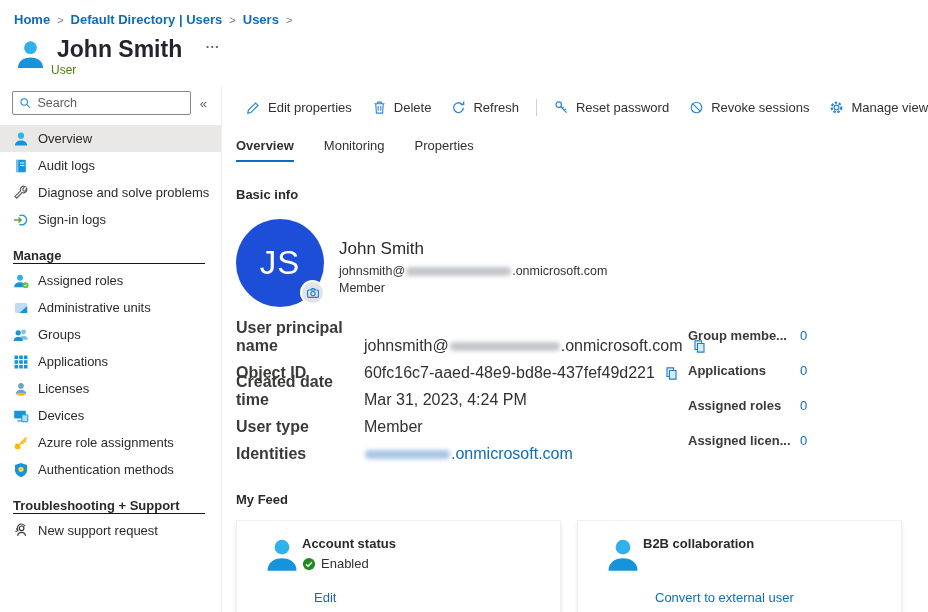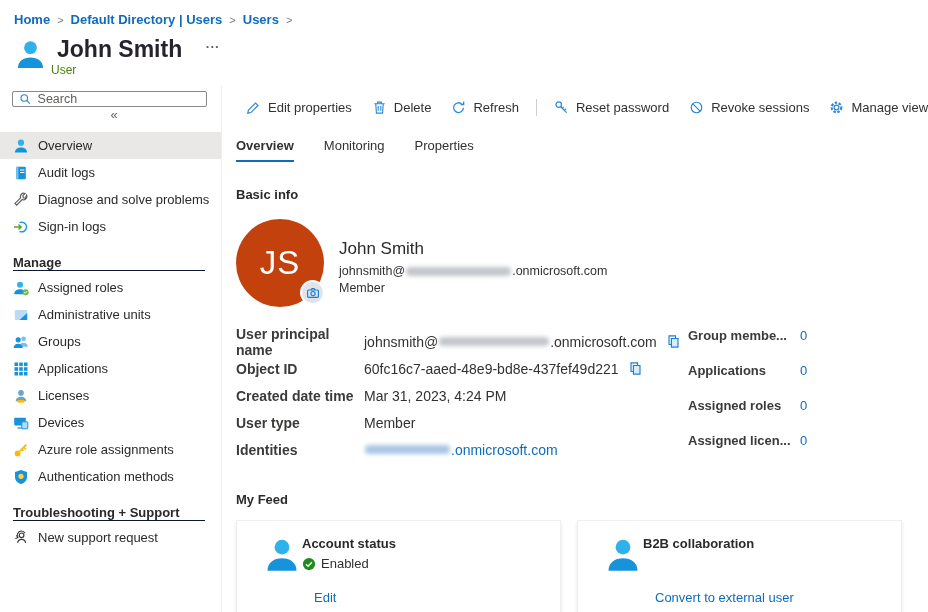--- a/index.html
+++ b/index.html
@@ -23,21 +23,21 @@
   .page-title { font-size:23px; font-weight:700; color:#27232e; line-height:26px; display:inline-block; }
   .title-more { display:inline-block; color:#605e5c; font-weight:700; letter-spacing:1px; margin-left:20px; vertical-align:top; cursor:pointer; }
   .page-subtitle { font-size:12px; color:#4d7c0f; margin-top:1px; margin-left:-6px; }
 
   
   .body-row { display:flex; margin-top:8px; height:528px; }
   .sidebar { width:222px; flex:0 0 222px; border-right:1px solid #f0efee; padding-top:4px; }
   .content { flex:1; padding-left:14px; }
 
   
-  .search-row { display:flex; align-items:center; margin:2px 14px 10px 12px;flex-direction:column; }
+  .search-row { display:flex; align-items:center; margin:2px 14px 10px 12px; }
   .search-box { flex:1; display:flex; align-items:center; border:1px solid #8a8886; border-radius:2px; height:24px; padding:0 6px; background:#fff; }
   .search-box input { border:none; outline:none; font-size:12.5px; margin-left:6px; width:100%; font-family:"Liberation Sans",sans-serif; color:#323130; }
   .search-box input::placeholder { color:#605e5c; }
   .collapse-btn { color:#605e5c; font-size:13px; margin-left:9px; cursor:pointer; }
   .nav-item { height:27px; display:flex; align-items:center; gap:9px; padding-left:13px; font-size:13px; color:#2b2a29; cursor:pointer; }
   .nav-item.active { background:#e9e8e7; }
   .sec-head { font-weight:700; font-size:13px; color:#2b2a29; margin:15px 16px 0 13px; border-bottom:1px solid #0f172a; }
   .sec-items { margin-top:3px; }
 
   
@@ -48,34 +48,34 @@
   
   .tabs { display:flex; gap:30px; margin-top:17px; font-size:13px; }
   .tab { padding-bottom:7px; color:#323130; cursor:pointer; border-bottom:2px solid transparent; }
   .tab.active { font-weight:700; border-bottom:2px solid #0f6cbd; }
 
   .section-head { font-weight:700; font-size:13px; margin-top:25px; color:#2b2a29; }
 
   
   .profile { display:flex; margin-top:17px; }
   .avatar-wrap { position:relative; width:88px; height:88px; }
-  .avatar { width:88px; height:88px; border-radius:50%; background:#c2410c; color:#fff; display:flex; align-items:center; justify-content:center; font-size:33px; letter-spacing:1px; }
+  .avatar { width:88px; height:88px; border-radius:50%; background:#1d4ed8; color:#fff; display:flex; align-items:center; justify-content:center; font-size:33px; letter-spacing:1px; }
   .cam-badge { position:absolute; right:-1px; bottom:2px; width:25px; height:25px; border-radius:50%; background:#dfe3ea; border:2px solid #fff; display:flex; align-items:center; justify-content:center; cursor:pointer; }
   .profile-col { margin-left:15px; padding-top:20px; }
   .profile-name { font-size:17px; color:#2b2a29; }
   .profile-email { font-size:12.5px; margin-top:5px; display:flex; align-items:center; }
   .profile-member { font-size:12.5px; margin-top:3px; }
 
   .redact { display:inline-block; height:9px; border-radius:4px; background:#c3c6ca; filter:blur(2px); margin:0 1px; vertical-align:middle; }
   .redact.w110 { width:110px; } .redact.w105 { width:105px; } .redact.w85 { width:85px; background:#a9c6e4; }
 
   
   .details-row { display:flex; margin-top:21px; }
   .fields { width:452px; }
-  .f-row { display:flex; align-items:center; height:27px; font-size:14px; }
+  .f-row { display:flex; align-items:flex-end; height:27px; font-size:16px; }
   .f-label { width:128px; font-weight:600; color:#3b3a39; flex:0 0 128px; }
   .f-value { display:flex; align-items:center; color:#323130; }
   .copy-ic { margin-left:9px; cursor:pointer; }
   .link { color:#0f6cbd; text-decoration:none; cursor:pointer; }
 
   .stats { padding-top:0; }
   .s-row { display:flex; height:35px; font-size:13px; }
   .s-label { width:112px; font-weight:600; color:#3b3a39; flex:0 0 112px; }
   .s-value { color:#0f6cbd; cursor:pointer; }
 

